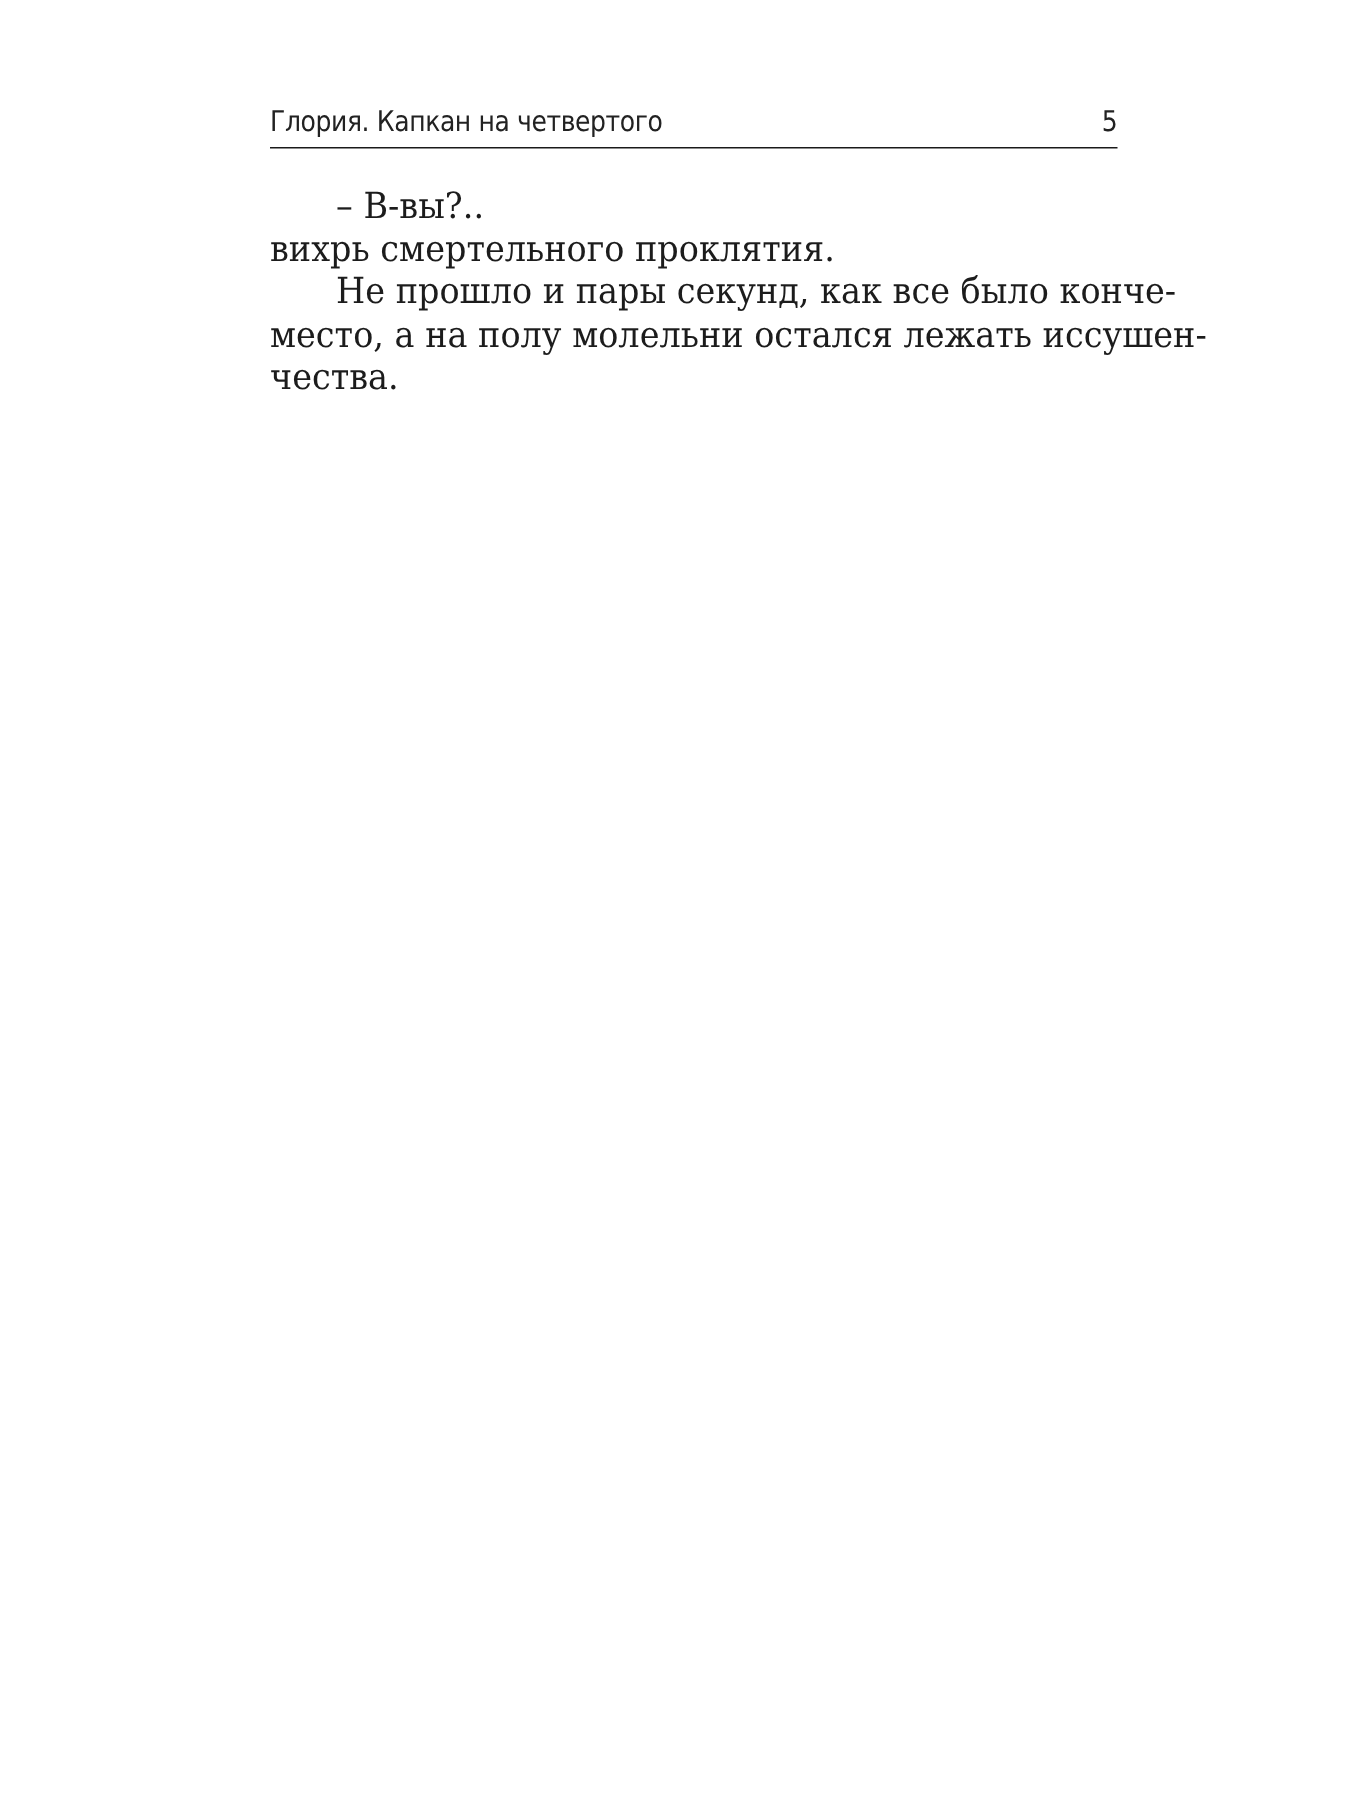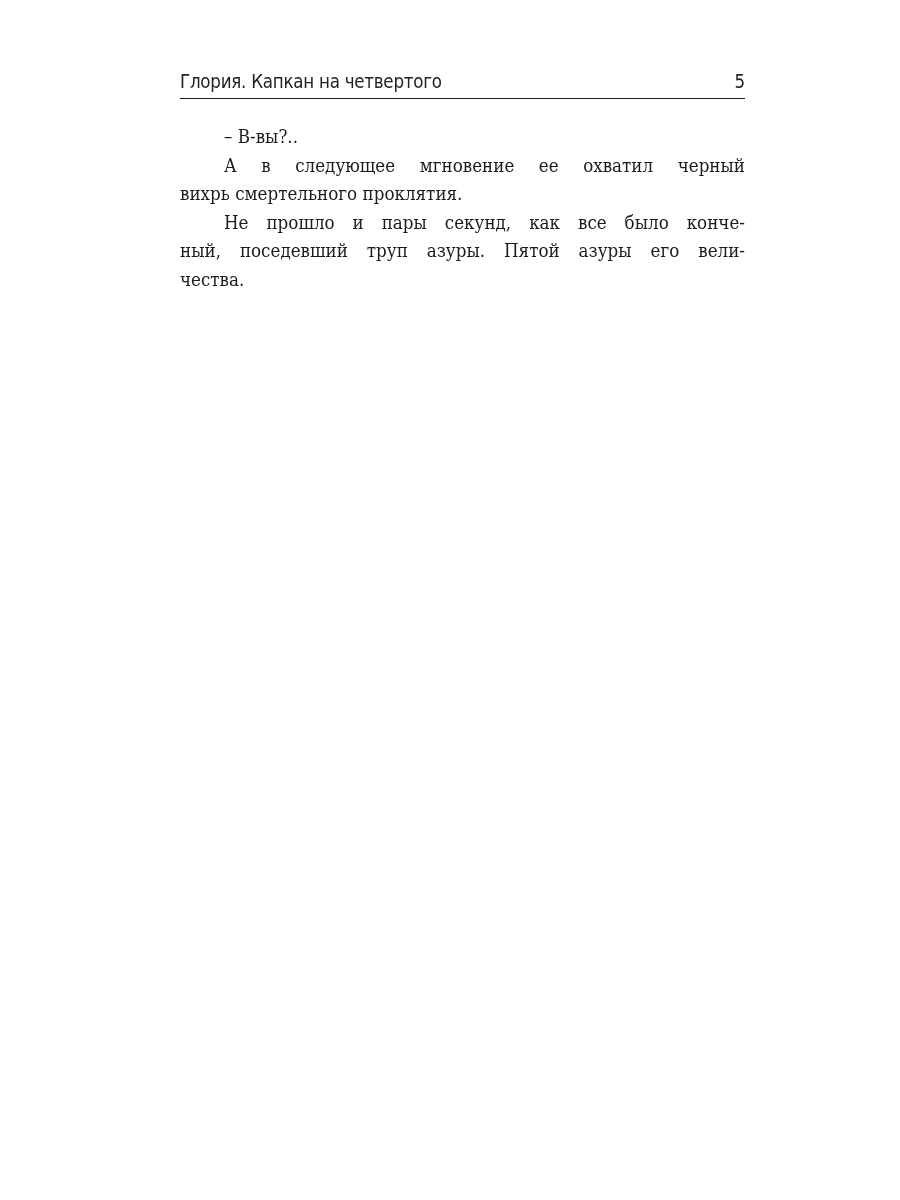--- a/index.html
+++ b/index.html
@@ -36,21 +36,21 @@
     }
     .rule {
       height: 0;
       border-top: 1.6px solid #1a1a1a;
       margin-top: 2px;
       width: 565px;
     }
     .body-text {
       margin-top: 24px;
       font-family: "DejaVu Serif", serif;
-      font-size: 18px;
+      font-size: 24px;
       color: #1c1c1c;
     }
     .line {
       height: 28.6px;
       line-height: 28.6px;
       white-space: nowrap;
       overflow: visible;
     }
     .line.justify {
       text-align: justify;
@@ -76,25 +76,22 @@
 
 <div class="page">
   <div class="running-head">
     <span>Глория. Капкан на четвертого</span>
     <span>5</span>
   </div>
   <div class="rule"></div>
 
   <div class="body-text">
     <div class="line indent"><span class="t">– В-вы?..</span></div>
-    <div class="line indent justify">
-        <span class="t">А в следующее мгновение ее охватил черный</span>
-      </div>
     <div class="line"><span class="t">вихрь смертельного проклятия.</span></div>
     <div class="line indent justify">
         <span class="t">Не прошло и пары секунд, как все было конче-</span>
       </div>
     <div class="line justify">
-        <span class="t">ный, поседевший труп азуры. Пятой азуры его вели-</span>
+        <span class="t">место, а на полу молельни остался лежать иссушен-</span>
       </div>
     <div class="line"><span class="t">чества.</span></div>
   </div>
 </div>
 
 </body></html>

